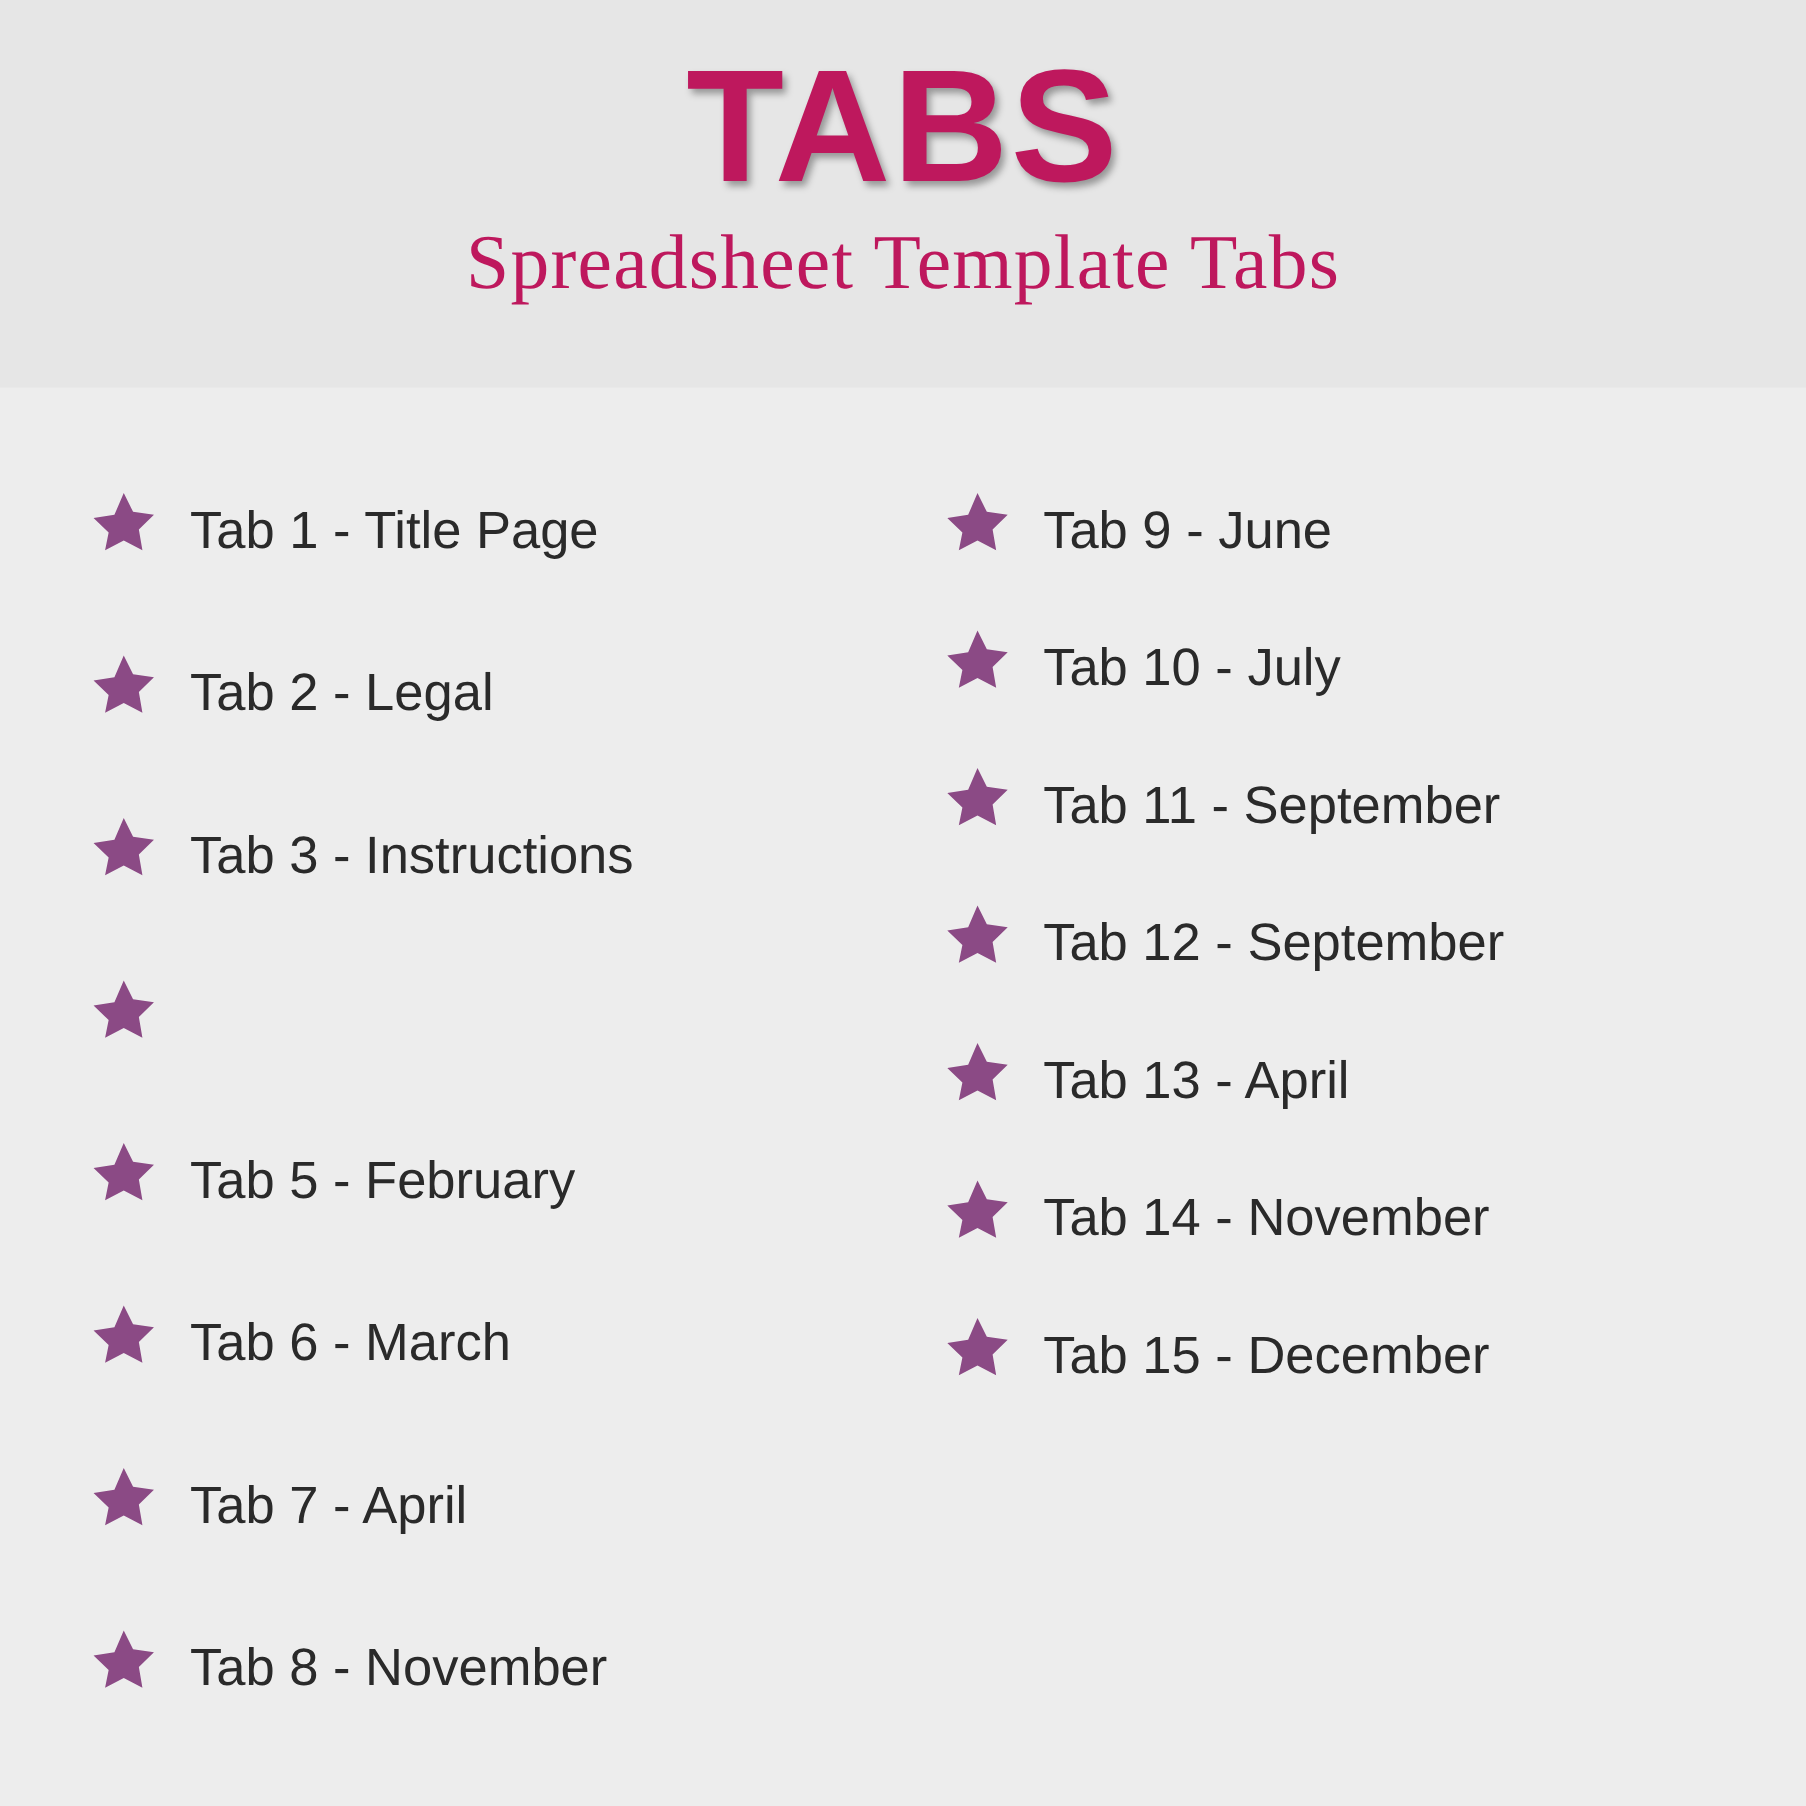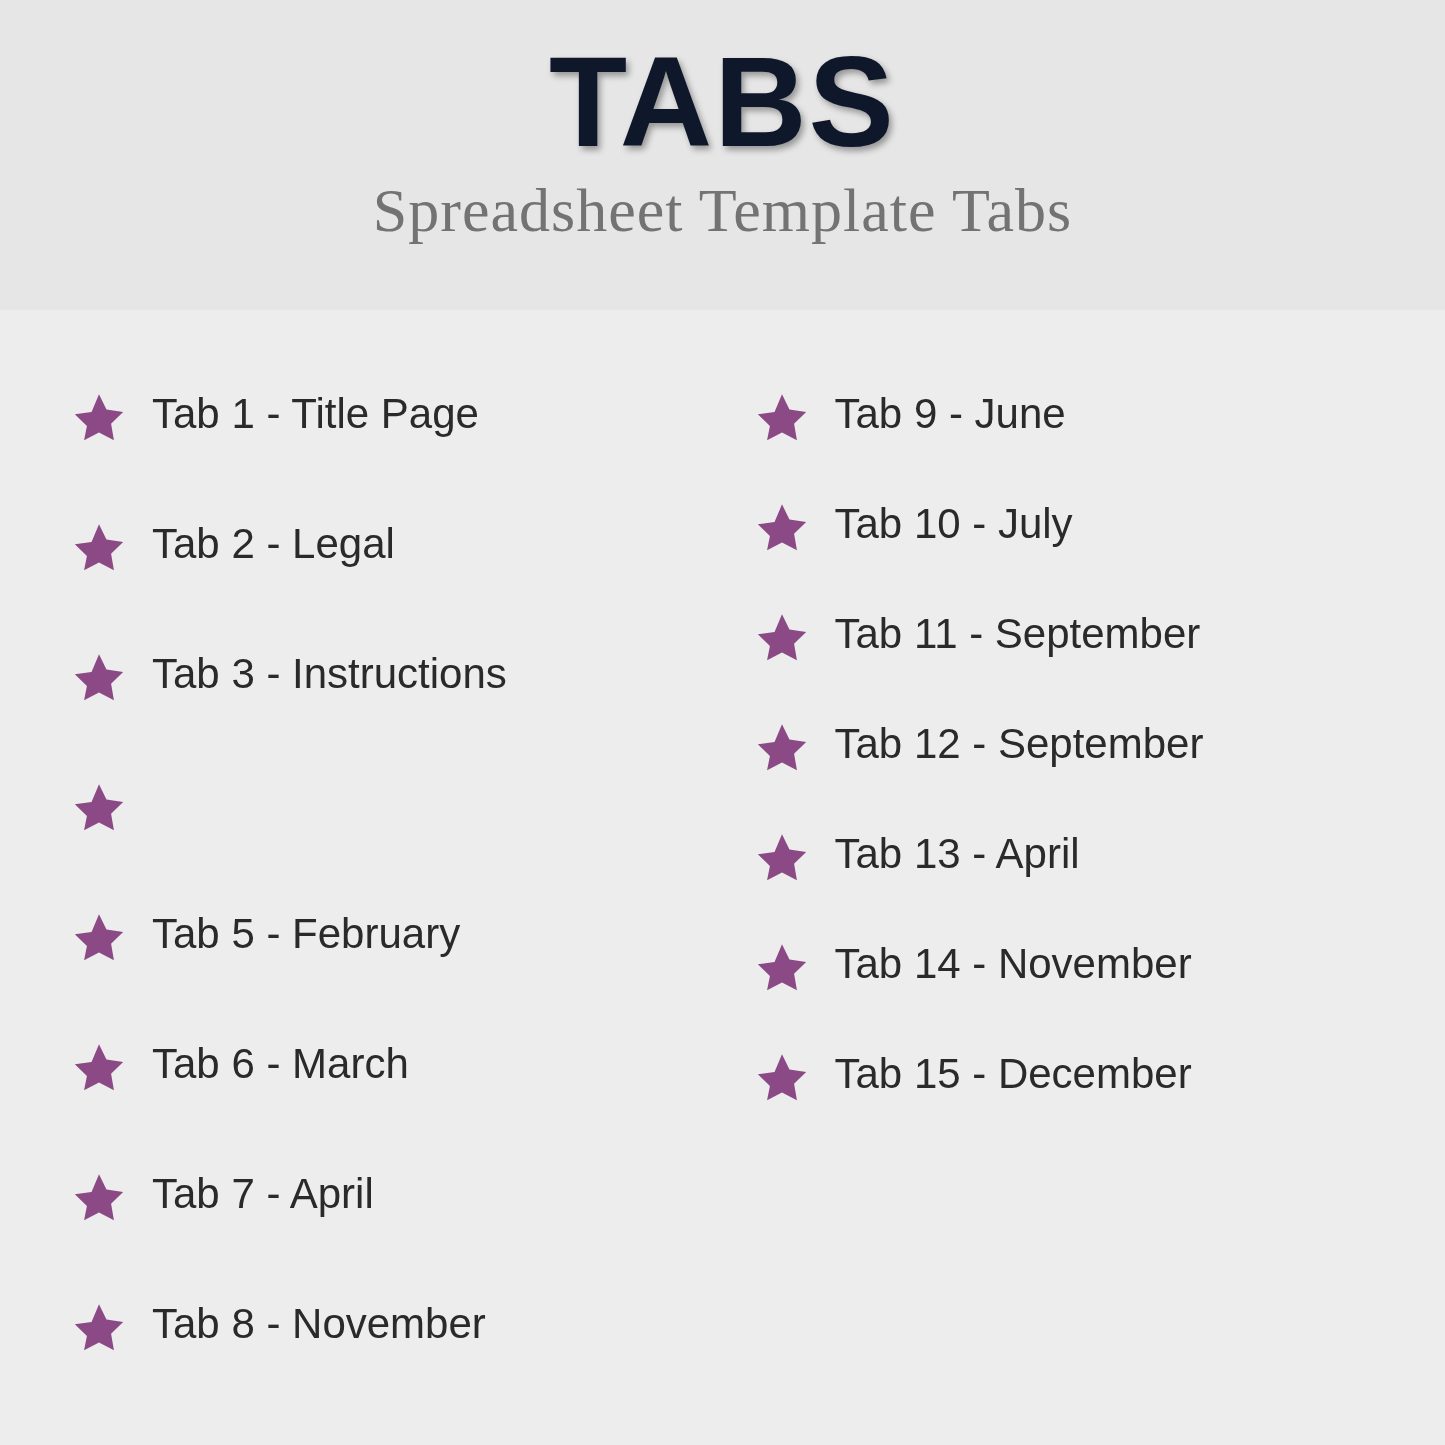--- a/index.html
+++ b/index.html
@@ -14,47 +14,47 @@
     width: 100%;
     height: 310px;
     background: #e6e6e6;
     text-align: center;
     padding-top: 28px;
   }
   .title {
     font-size: 128px;
     font-weight: 700;
     letter-spacing: 2px;
-    color: #0f172a;
+    color: #be185d;
     text-shadow: 3px 4px 6px rgba(0,0,0,0.35);
   }
   .subtitle {
     font-family: "Brush Script MT", "Segoe Script", cursive;
     font-size: 62px;
     font-weight: 400;
-    color: #737373;
+    color: #be185d;
     margin-top: 0px;
     letter-spacing: 1px;
   }
   .content {
     display: flex;
     flex-direction: row;
     padding: 70px 70px 0 70px;
     gap: 40px;
   }
   .col {
     flex: 1;
     display: flex;
     flex-direction: column;
   }
   .col-left  { gap: 72px; padding-top: 10px; }
   .col-right { gap: 52px; padding-top: 10px; padding-left: 20px; }
   .item {
     display: flex;
-    align-items: flex-start;
+    align-items: flex-end;
     gap: 24px;
   }
   .star {
     width: 58px;
     height: 58px;
     flex: 0 0 58px;
     display: inline-block;
   }
   .star svg { width: 100%; height: 100%; display: block; }
   .item-text {

